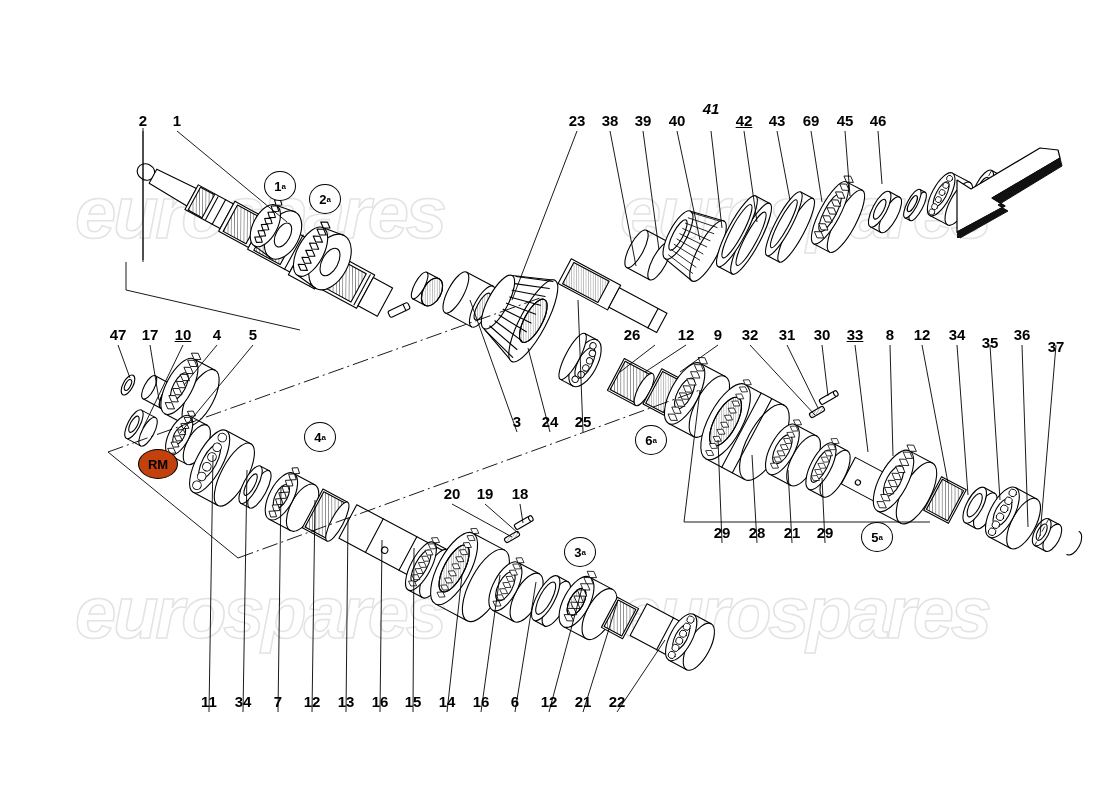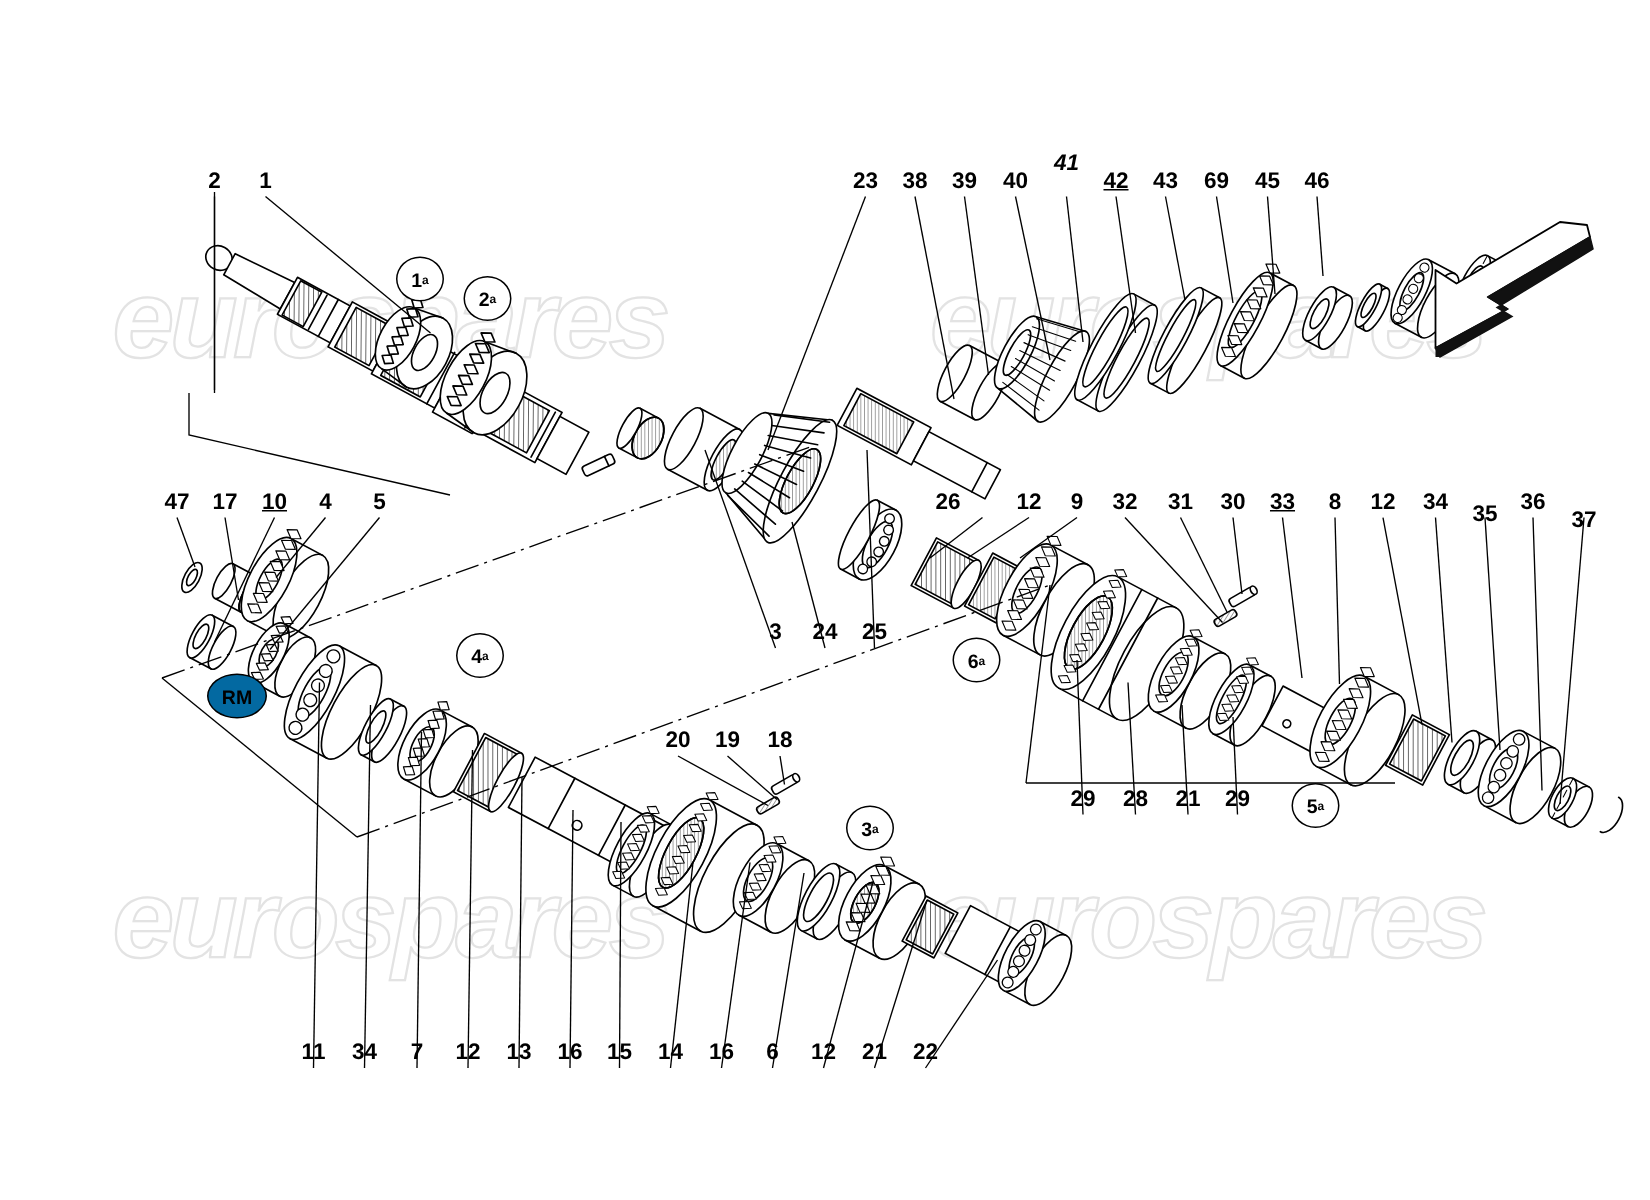--- a/index.html
+++ b/index.html
@@ -775,20 +775,20 @@
       <div class="lbl" style="left: 481px; top: 694px;">16</div>
       <div class="lbl" style="left: 515px; top: 694px;">6</div>
       <div class="lbl" style="left: 549px; top: 694px;">12</div>
       <div class="lbl" style="left: 583px; top: 694px;">21</div>
       <div class="lbl" style="left: 617px; top: 694px;">22</div>
     </div>
 
   <div id="marker-layer">
       <div class="cmark" style="left: 280px; top: 186px; width: 30px; height: 28px; border: 1.4px solid rgb(0, 0, 0); border-radius: 50%; display: flex; align-items: center; justify-content: center; background: rgb(255, 255, 255);">1<sup>a</sup></div>
       <div class="cmark" style="left: 325px; top: 199px; width: 30px; height: 28px; border: 1.4px solid rgb(0, 0, 0); border-radius: 50%; display: flex; align-items: center; justify-content: center; background: rgb(255, 255, 255);">2<sup>a</sup></div>
-      <div class="cmark" style="left: 158px; top: 464px; width: 38px; height: 28px; border: 1.4px solid rgb(0, 0, 0); border-radius: 50%; display: flex; align-items: center; justify-content: center; background: #0369a1;">RM</div>
+      <div class="cmark" style="left: 158px; top: 464px; width: 38px; height: 28px; border: 1.4px solid rgb(0, 0, 0); border-radius: 50%; display: flex; align-items: center; justify-content: center; background: #c2410c;">RM</div>
       <div class="cmark" style="left: 320px; top: 437px; width: 30px; height: 28px; border: 1.4px solid rgb(0, 0, 0); border-radius: 50%; display: flex; align-items: center; justify-content: center; background: rgb(255, 255, 255);">4<sup>a</sup></div>
       <div class="cmark" style="left: 651px; top: 440px; width: 30px; height: 28px; border: 1.4px solid rgb(0, 0, 0); border-radius: 50%; display: flex; align-items: center; justify-content: center; background: rgb(255, 255, 255);">6<sup>a</sup></div>
       <div class="cmark" style="left: 580px; top: 552px; width: 30px; height: 28px; border: 1.4px solid rgb(0, 0, 0); border-radius: 50%; display: flex; align-items: center; justify-content: center; background: rgb(255, 255, 255);">3<sup>a</sup></div>
       <div class="cmark" style="left: 877px; top: 537px; width: 30px; height: 28px; border: 1.4px solid rgb(0, 0, 0); border-radius: 50%; display: flex; align-items: center; justify-content: center; background: rgb(255, 255, 255);">5<sup>a</sup></div>
     </div>
 
 </div>
 
 </body></html>

